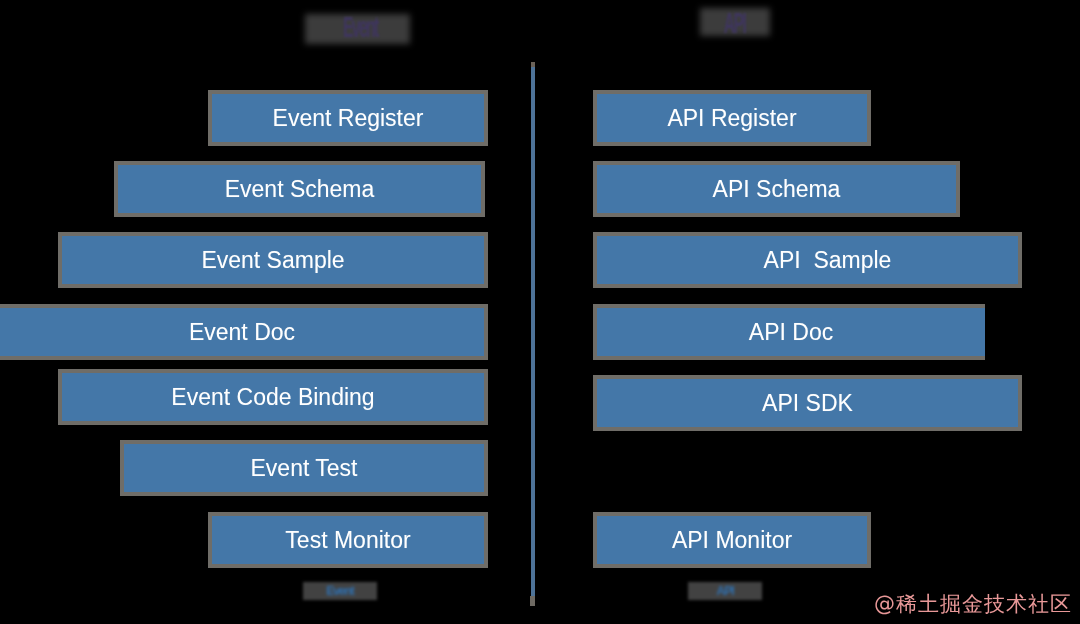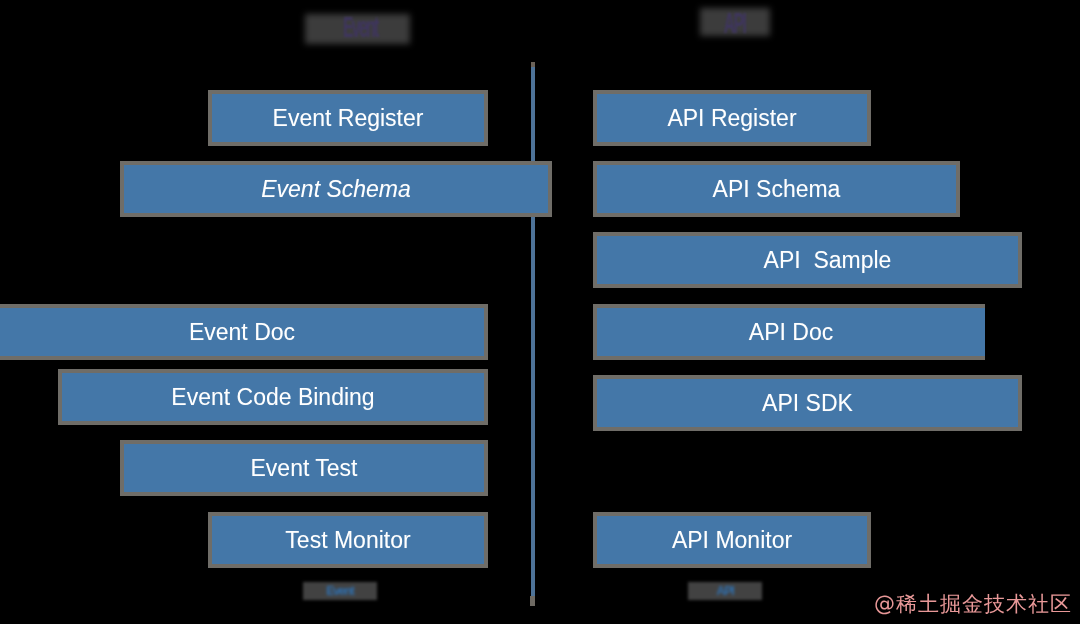--- a/index.html
+++ b/index.html
@@ -145,22 +145,25 @@
     <span class="sq">API</span>
   </div>
 
   <div id="divider"></div>
   <div id="divider-cap"></div>
   <div id="divider-foot"></div>
 
   <div class="bar edge-left edge-right" style="left:208px; top:90px; width:280px; height:56px;">
     <span class="bar-label">Event Register</span>
   </div>
-  <div class="bar edge-left edge-right" style="left:120px; top:161px; width:432px; height:56px;font-style:italic;">
+  <div class="bar edge-left edge-right" style="left:114px; top:161px; width:371px; height:56px;">
     <span class="bar-label">Event Schema</span>
+  </div>
+  <div class="bar edge-left edge-right" style="left:58px; top:232px; width:430px; height:56px;">
+    <span class="bar-label">Event Sample</span>
   </div>
   <div class="bar edge-right" style="left:0px; top:304px; width:488px; height:56px;text-align:center;">
     <span class="bar-label">Event Doc</span>
   </div>
   <div class="bar edge-left edge-right" style="left:58px; top:369px; width:430px; height:56px;">
     <span class="bar-label">Event Code Binding</span>
   </div>
   <div class="bar edge-left edge-right" style="left:120px; top:440px; width:368px; height:56px;">
     <span class="bar-label">Event Test</span>
   </div>

